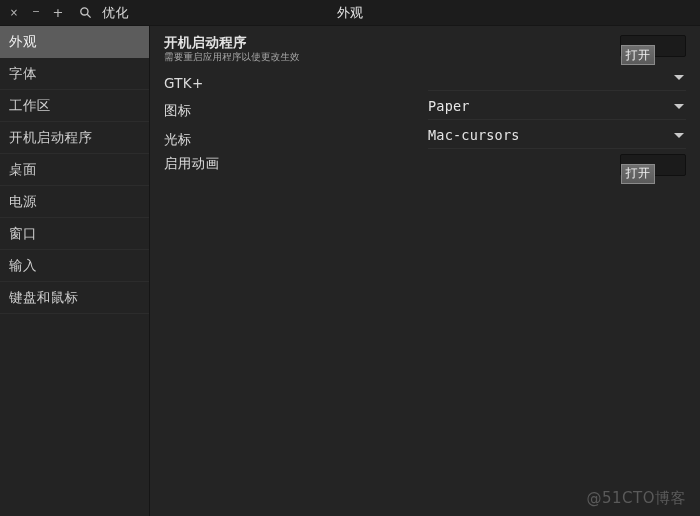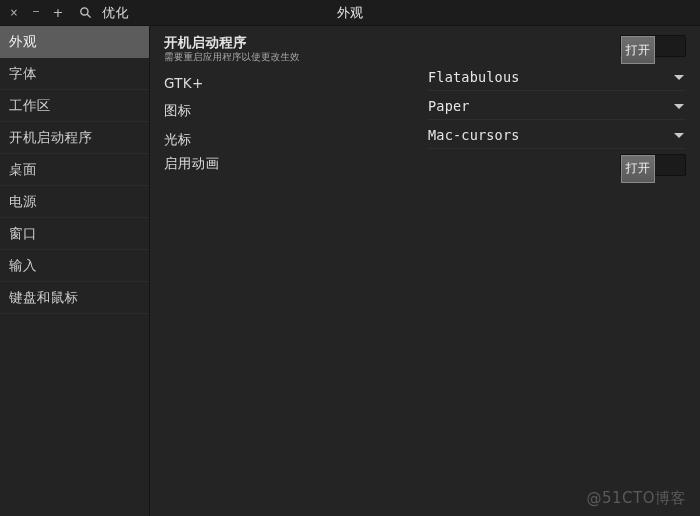--- a/index.html
+++ b/index.html
@@ -179,23 +179,23 @@
     border: 1px solid #101010;
     border-radius: 2px;
     position: relative;
     box-sizing: border-box;
     flex: 0 0 auto;
     margin-top: 1px;
   }
   .gtk-switch .knob {
     position: absolute;
     left: 0px;
-    top: 0px;
+    top: 9px;
     width: 34px;
-    height: 28px;
+    height: 20px;
     background: linear-gradient(#6e6e6e, #5a5a5a);
     border: 1px solid #8a8a8a;
     box-sizing: border-box;
     display: flex;
     align-items: center;
     justify-content: center;
     font-size: 12px;
     color: #efefef;
     letter-spacing: 0.5px;
   }
@@ -308,21 +308,20 @@
         </div>
         <div class="gtk-switch">
           <div class="knob">打开</div>
         </div>
       </div>
 
 
       <div class="combo-row">
         <div class="combo-label">GTK+</div>
         <div class="combo">
-          <span class="combo-value">Flatabulous</span>
           <span class="combo-arrow"></span>
         </div>
       </div>
 
       <div class="combo-row">
         <div class="combo-label">图标</div>
         <div class="combo">
           <span class="combo-value">Paper</span>
           <span class="combo-arrow"></span>
         </div>

